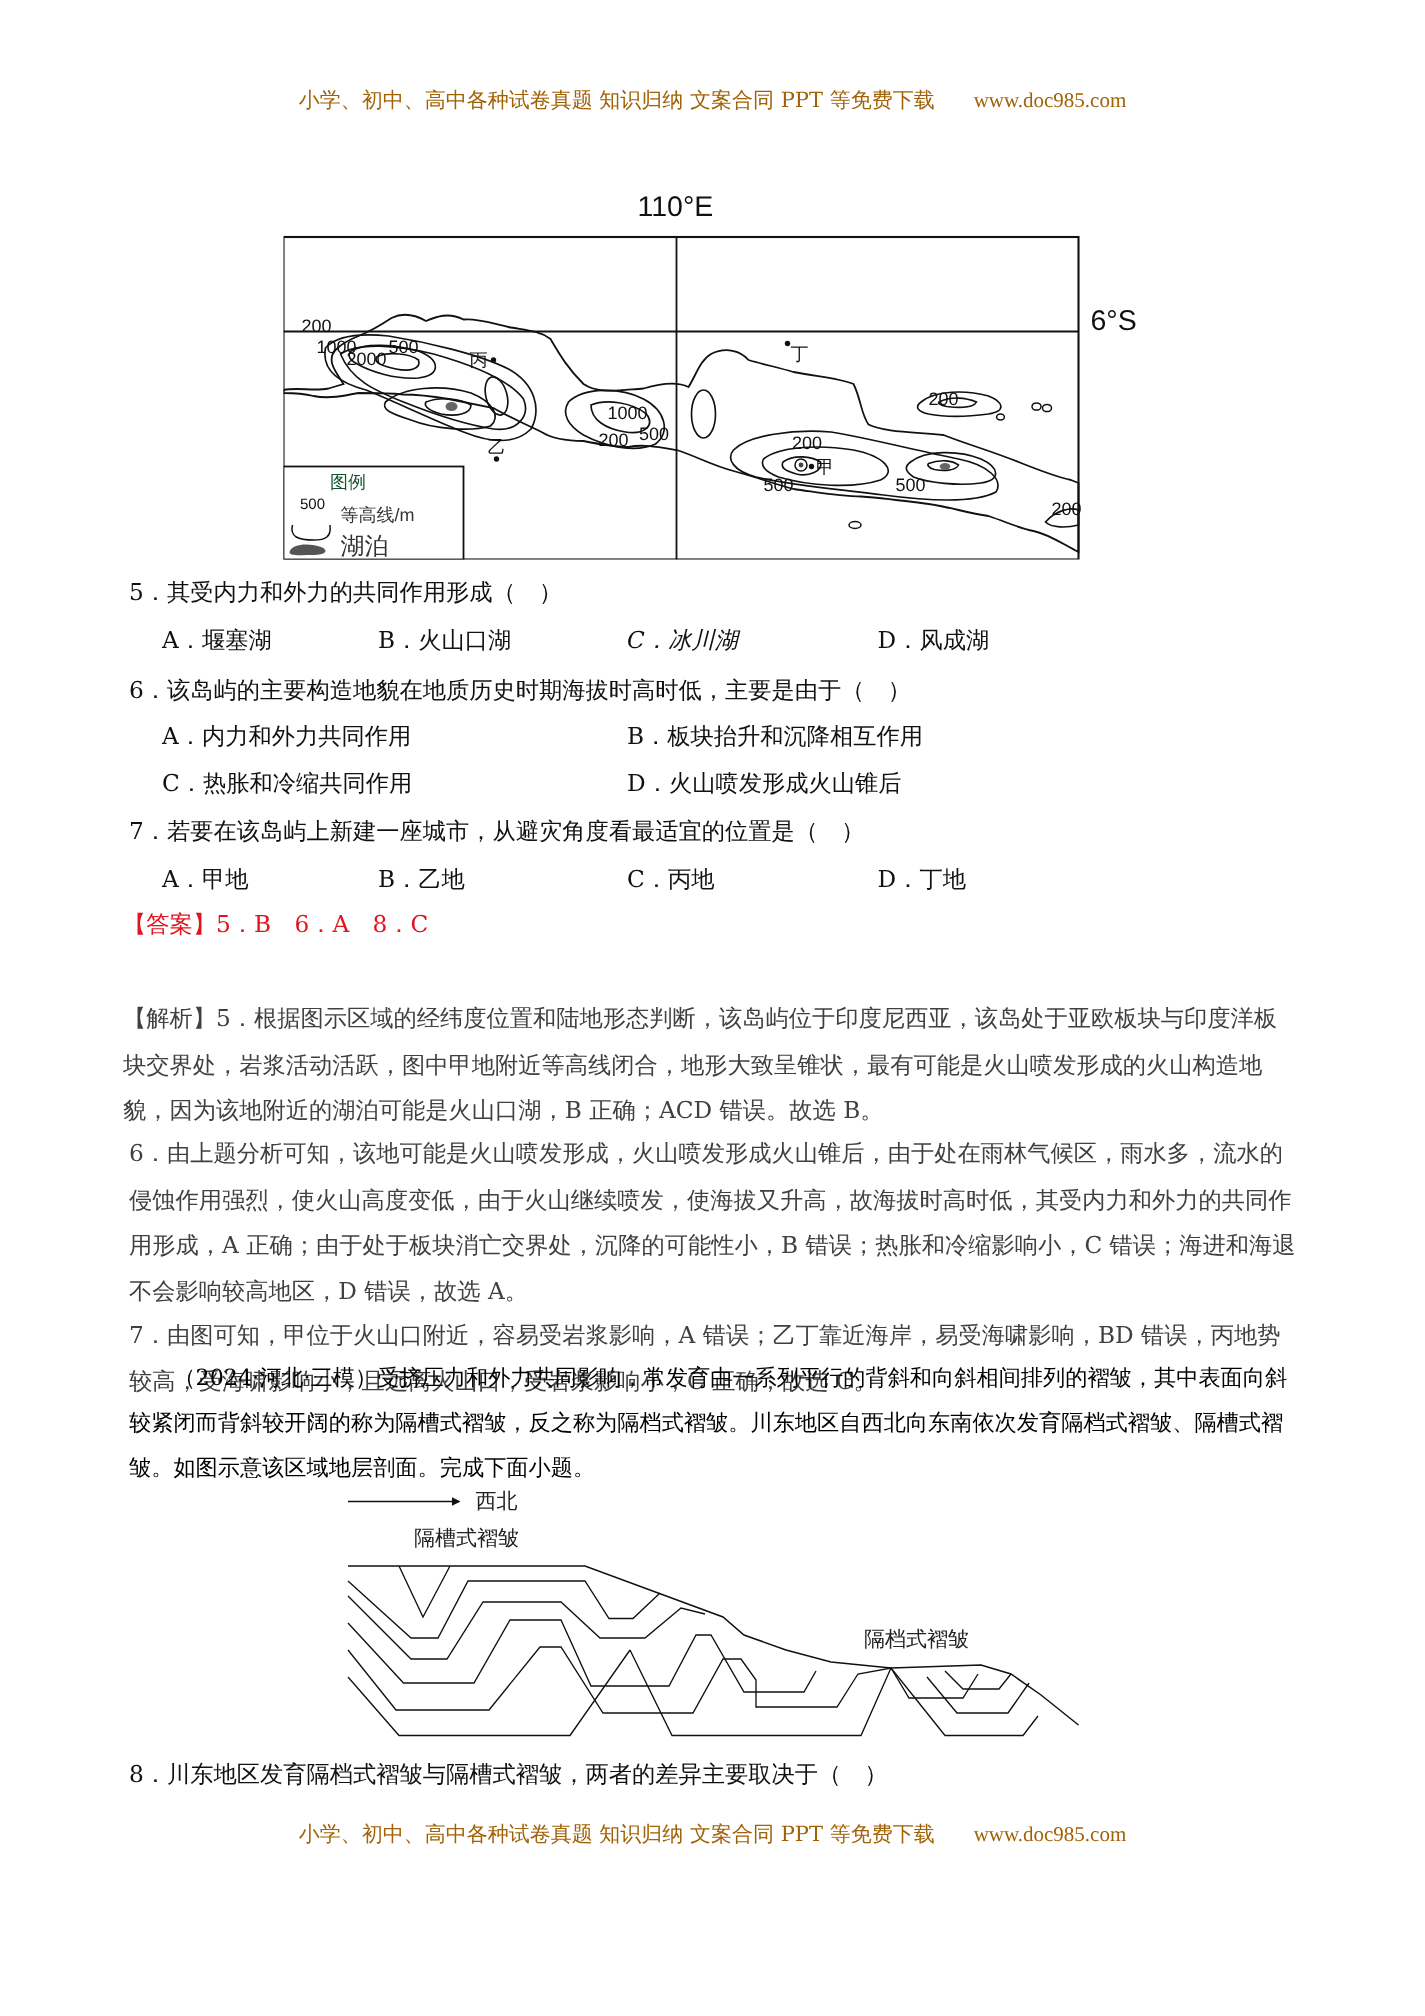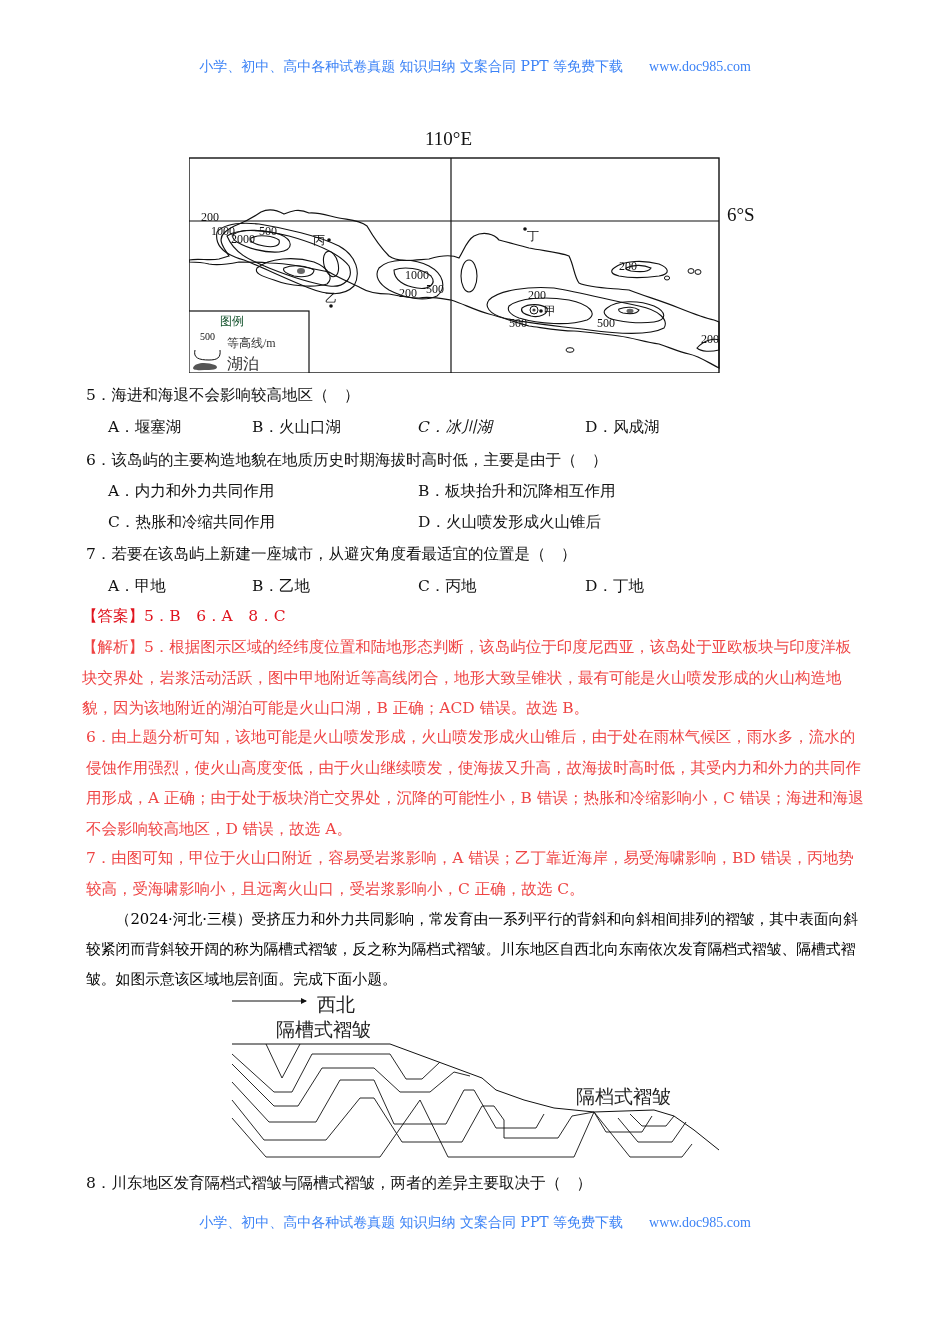--- a/index.html
+++ b/index.html
@@ -7,32 +7,32 @@
     body {
       position: relative;
       font-family: "DejaVu Serif", "Liberation Serif", serif;
       color: #111;
     }
     .header, .footer {
       position: absolute;
       left: 0; width: 950px;
       text-align: center;
       font-size: 14px;
-      color: #3b82f6;
+      color: #a16207;
       white-space: nowrap;
     }
     .header { top: 58px; }
     .footer { top: 1214px; }
     .header .url, .footer .url { margin-left: 26px; font-family: "Liberation Serif", serif; }
 
     .map-figure { position: absolute; left: 189px; top: 128px; width: 590px; height: 245px; }
     .map-figure svg { position: absolute; left: 0; top: 0; }
     .map-label {
       position: absolute;
-      font-family: Liberation Serif, serif;
+      font-family: Liberation Sans, sans-serif;
       font-size: 19px;
       color: #111;
     }
 
     .line {
       position: absolute;
       left: 86px;
       font-size: 15.5px;
       line-height: 20px;
       white-space: nowrap;
@@ -44,33 +44,34 @@
       line-height: 20px;
       white-space: nowrap;
     }
     .red { color: #e0141e; }
     .para {
       position: absolute;
       left: 86px;
       width: 780px;
       font-size: 15.5px;
       line-height: 30.5px;
-      color: #ef4444;
+      color: #404040;
+      margin-top: 32px;
     }
     .intro {
       position: absolute;
       left: 86px;
       width: 780px;
       font-size: 14.8px;
       line-height: 30px;
       color: #000000;
       text-indent: 2em;
     }
     .fold-figure { position: absolute; left: 214px; top: 992px; width: 530px; height: 175px; }
-    .fold-label { position: absolute; font-size: 19px; color: #222; white-space: nowrap; text-align: center; }
+    .fold-label { position: absolute; font-size: 14px; color: #222; white-space: nowrap; text-align: center; }
   </style>
 </head>
 <body>
 
 <div class="header">
   <span>小学、初中、高中各种试卷真题 知识归纳 文案合同 PPT 等免费下载</span><span class="url">www.doc985.com</span>
 </div>
 
 <div class="map-figure">
   <svg width="590" height="245" viewBox="0 0 590 245">
@@ -142,21 +143,21 @@
   <span class="map-label" style="left:338px;top:100px;font-size:12px;">丁</span>
   <span class="map-label" style="left:355px;top:175px;font-size:12px;">甲</span>
 
   <span class="map-label" style="left:31px;top:185px;font-size:12px;color:#14532d;">图例</span>
   <span class="map-label" style="left:11px;top:203px;font-size:10px;">500</span>
   <span class="map-label" style="left:38px;top:207px;font-size:12px;color:#333;">等高线/m</span>
   <span class="map-label" style="left:38px;top:226px;font-size:16px;color:#333;">湖泊</span>
 </div>
 
 <div class="line" style="top:385px;">
-  <span>5．</span><span>海进和海退不会影响较高地区（　）</span>
+  <span>5．</span><span>其受内力和外力的共同作用形成（　）</span>
 </div>
 <div class="opt" style="left:108px;top:417px;"><span>A．</span><span>堰塞湖</span></div>
 <div class="opt" style="left:252px;top:417px;"><span>B．</span><span>火山口湖</span></div>
 <div class="opt" style="left:418px;top:417px;font-style:italic;"><span>C．</span><span>冰川湖</span></div>
 <div class="opt" style="left:585px;top:417px;"><span>D．</span><span>风成湖</span></div>
 
 <div class="line" style="top:450px;">
   <span>6．</span><span>该岛屿的主要构造地貌在地质历史时期海拔时高时低，主要是由于（　）</span>
 </div>
 <div class="opt" style="left:108px;top:481px;"><span>A．</span><span>内力和外力共同作用</span></div>

